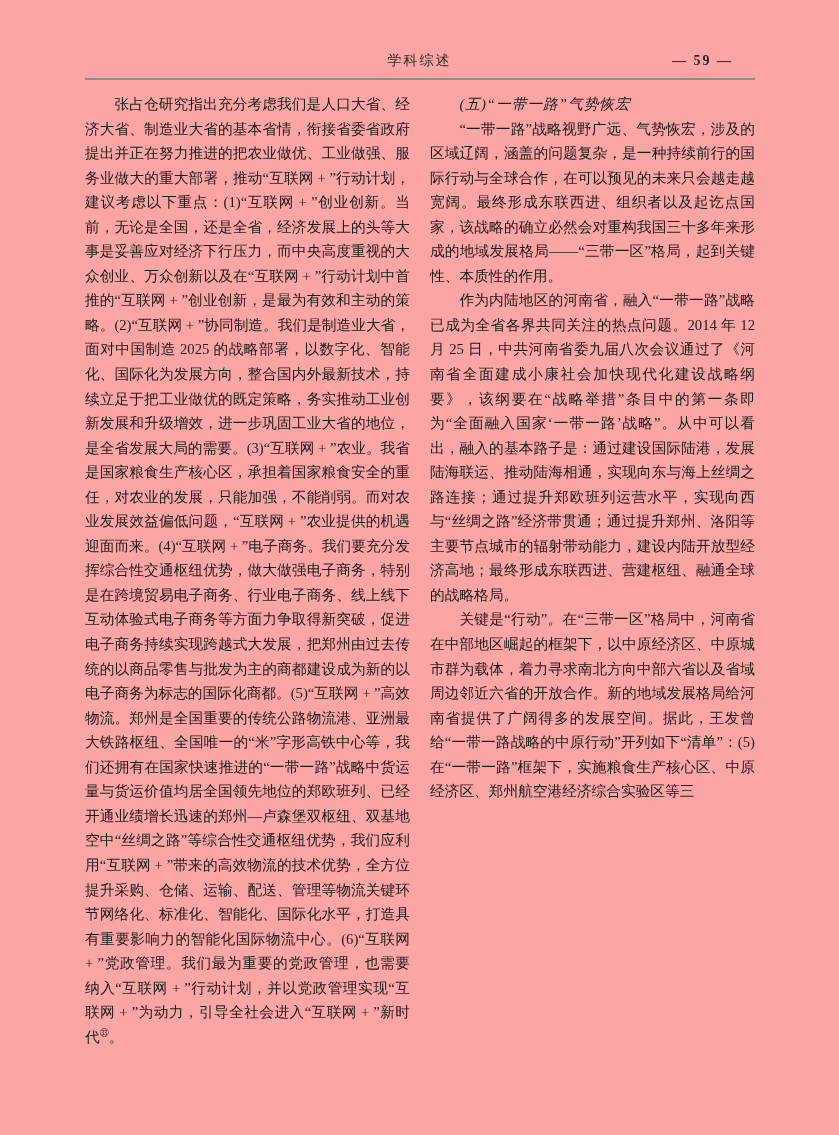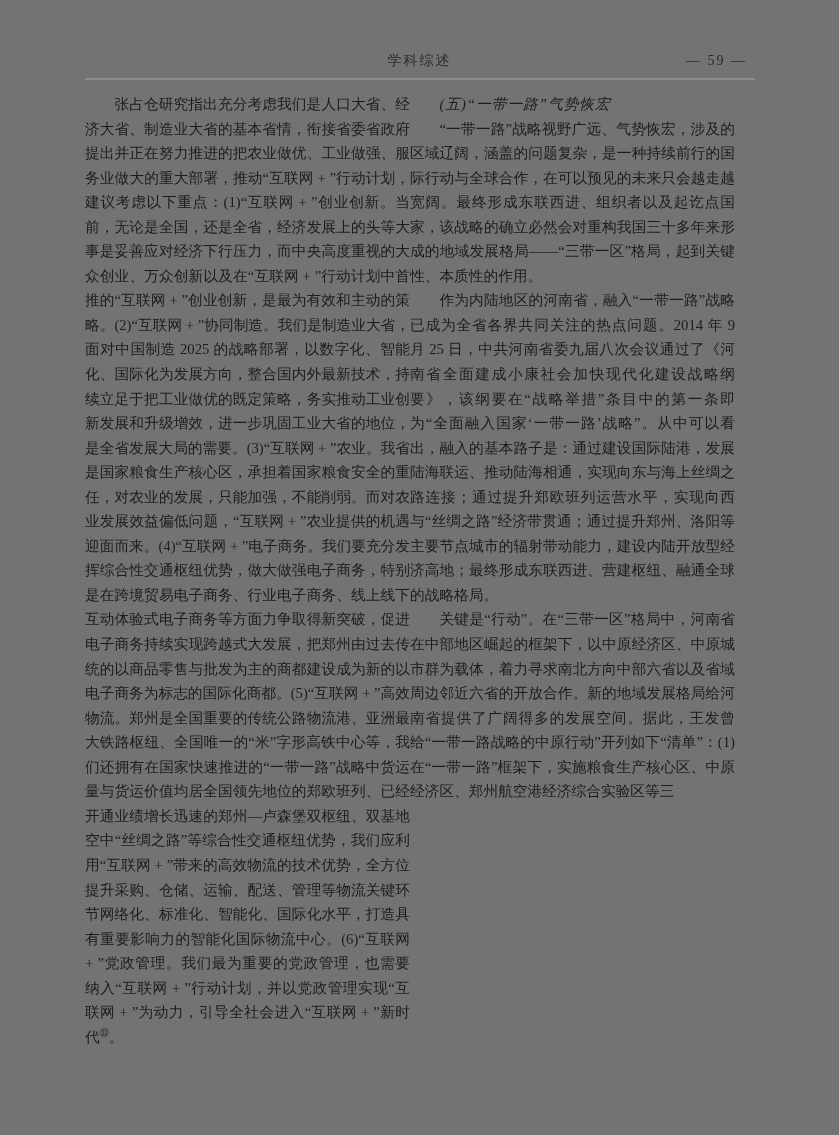--- a/index.html
+++ b/index.html
@@ -1,53 +1,55 @@
 <!DOCTYPE html>
 <html><head>
 <meta charset="utf-8">
 <style>
   html, body { margin: 0; padding: 0; background: #e8e8e8; }
   .page {
     position: relative;
     width: 839px;
     height: 1135px;
     margin: 0 auto;
-    background: #737373;
+    background: #fca5a5;
     font-family: "Liberation Serif", "DejaVu Serif", serif;
     color: #1c1c1c;
     overflow: hidden;
     box-sizing: border-box;
   }
   .header { position: relative; padding-top: 52px; }
   .header-title {
     display: block;
     text-align: center;
     font-size: 14px;
     letter-spacing: 2px;
     line-height: 18px;
     color: #2a2a2a;
   }
   .page-number {
     position: absolute;
     top: 52px;
-    right: 92px;
+    right: 106px;
     font-size: 14px;
     line-height: 18px;
     letter-spacing: 2px;
     color: #2a2a2a;
     white-space: nowrap;
+    font-weight: bold;
   }
   .header-rule {
     margin: 8px 84px 0 85px;
     border: none;
     border-top: 2px solid #8d8d8d;
     height: 0;
   }
   .columns {
     display: flex;
+    column-gap: 20px;
     padding: 12px 56px 0 85px;
     box-sizing: border-box;
   }
   .col {
     width: 325px;
     font-size: 14.7px;
     line-height: 24.55px;
     text-align: justify;
     color: #1c1c1c;
   }
@@ -76,19 +78,19 @@
 
   <div class="columns">
 
     <div class="col">
       <p><span>张占仓研究指出充分考虑我们是人口大省、经济大省、制造业大省的基本省情，衔接省委省政府提出并正在努力推进的把农业做优、工业做强、服务业做大的重大部署，推动“互联网 + ”行动计划，建议考虑以下重点：(1)“互联网 + ”创业创新。当前，无论是全国，还是全省，经济发展上的头等大事是妥善应对经济下行压力，而中央高度重视的大众创业、万众创新以及在“互联网 + ”行动计划中首推的“互联网 + ”创业创新，是最为有效和主动的策略。(2)“互联网 + ”协同制造。我们是制造业大省，面对中国制造 2025 的战略部署，以数字化、智能化、国际化为发展方向，整合国内外最新技术，持续立足于把工业做优的既定策略，务实推动工业创新发展和升级增效，进一步巩固工业大省的地位，是全省发展大局的需要。(3)“互联网 + ”农业。我省是国家粮食生产核心区，承担着国家粮食安全的重任，对农业的发展，只能加强，不能削弱。而对农业发展效益偏低问题，“互联网 + ”农业提供的机遇迎面而来。(4)“互联网 + ”电子商务。我们要充分发挥综合性交通枢纽优势，做大做强电子商务，特别是在跨境贸易电子商务、行业电子商务、线上线下互动体验式电子商务等方面力争取得新突破，促进电子商务持续实现跨越式大发展，把郑州由过去传统的以商品零售与批发为主的商都建设成为新的以电子商务为标志的国际化商都。(5)“互联网 + ”高效物流。郑州是全国重要的传统公路物流港、亚洲最大铁路枢纽、全国唯一的“米”字形高铁中心等，我们还拥有在国家快速推进的“一带一路”战略中货运量与货运价值均居全国领先地位的郑欧班列、已经开通业绩增长迅速的郑州—卢森堡双枢纽、双基地空中“丝绸之路”等综合性交通枢纽优势，我们应利用“互联网 + ”带来的高效物流的技术优势，全方位提升采购、仓储、运输、配送、管理等物流关键环节网络化、标准化、智能化、国际化水平，打造具有重要影响力的智能化国际物流中心。(6)“互联网 + ”党政管理。我们最为重要的党政管理，也需要纳入“互联网 + ”行动计划，并以党政管理实现“互联网 + ”为动力，引导全社会进入“互联网 + ”新时代</span><sup class="fnote">㉝</sup><span>。</span></p>
     </div>
 
     <div class="col">
       <p class="section-heading">(五)“一带一路”气势恢宏</p>
       <p>“一带一路”战略视野广远、气势恢宏，涉及的区域辽阔，涵盖的问题复杂，是一种持续前行的国际行动与全球合作，在可以预见的未来只会越走越宽阔。最终形成东联西进、组织者以及起讫点国家，该战略的确立必然会对重构我国三十多年来形成的地域发展格局——“三带一区”格局，起到关键性、本质性的作用。</p>
-      <p>作为内陆地区的河南省，融入“一带一路”战略已成为全省各界共同关注的热点问题。2014 年 9 月 25 日，中共河南省委九届八次会议通过了《河南省全面建成小康社会加快现代化建设战略纲要》，该纲要在“战略举措”条目中的第一条即为“全面融入国家‘一带一路’战略”。从中可以看出，融入的基本路子是：通过建设国际陆港，发展陆海联运、推动陆海相通，实现向东与海上丝绸之路连接；通过提升郑欧班列运营水平，实现向西与“丝绸之路”经济带贯通；通过提升郑州、洛阳等主要节点城市的辐射带动能力，建设内陆开放型经济高地；最终形成东联西进、营建枢纽、融通全球的战略格局。</p>
-      <p>关键是“行动”。在“三带一区”格局中，河南省在中部地区崛起的框架下，以中原经济区、中原城市群为载体，着力寻求南北方向中部六省以及省域周边邻近六省的开放合作。新的地域发展格局给河南省提供了广阔得多的发展空间。据此，王发曾给“一带一路战略的中原行动”开列如下“清单”：(1)在“一带一路”框架下，实施粮食生产核心区、中原经济区、郑州航空港经济综合实验区等三</p>
+      <p>作为内陆地区的河南省，融入“一带一路”战略已成为全省各界共同关注的热点问题。2014 年 12 月 25 日，中共河南省委九届八次会议通过了《河南省全面建成小康社会加快现代化建设战略纲要》，该纲要在“战略举措”条目中的第一条即为“全面融入国家‘一带一路’战略”。从中可以看出，融入的基本路子是：通过建设国际陆港，发展陆海联运、推动陆海相通，实现向东与海上丝绸之路连接；通过提升郑欧班列运营水平，实现向西与“丝绸之路”经济带贯通；通过提升郑州、洛阳等主要节点城市的辐射带动能力，建设内陆开放型经济高地；最终形成东联西进、营建枢纽、融通全球的战略格局。</p>
+      <p>关键是“行动”。在“三带一区”格局中，河南省在中部地区崛起的框架下，以中原经济区、中原城市群为载体，着力寻求南北方向中部六省以及省域周边邻近六省的开放合作。新的地域发展格局给河南省提供了广阔得多的发展空间。据此，王发曾给“一带一路战略的中原行动”开列如下“清单”：(5)在“一带一路”框架下，实施粮食生产核心区、中原经济区、郑州航空港经济综合实验区等三</p>
     </div>
 
   </div>
 
 </div>
 
 </body></html>

